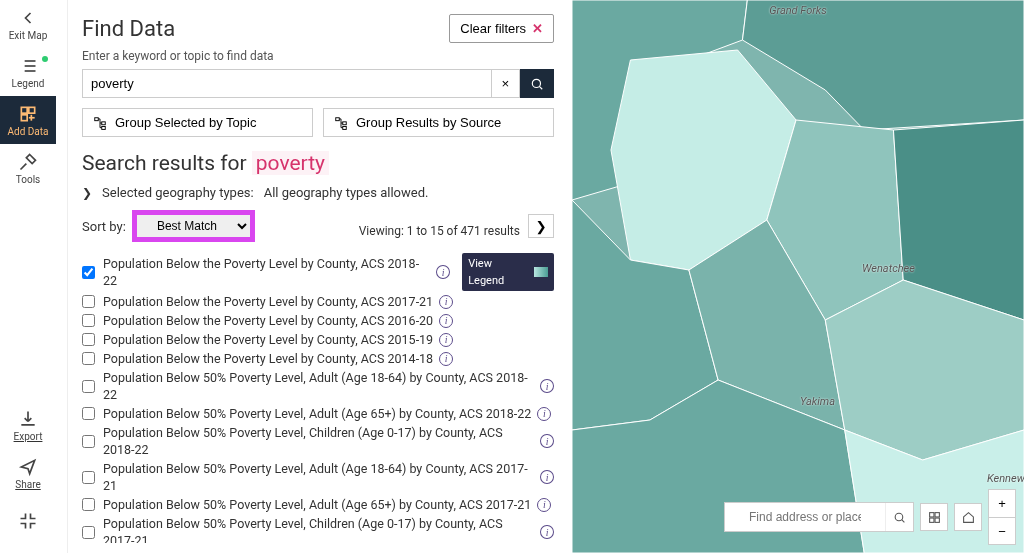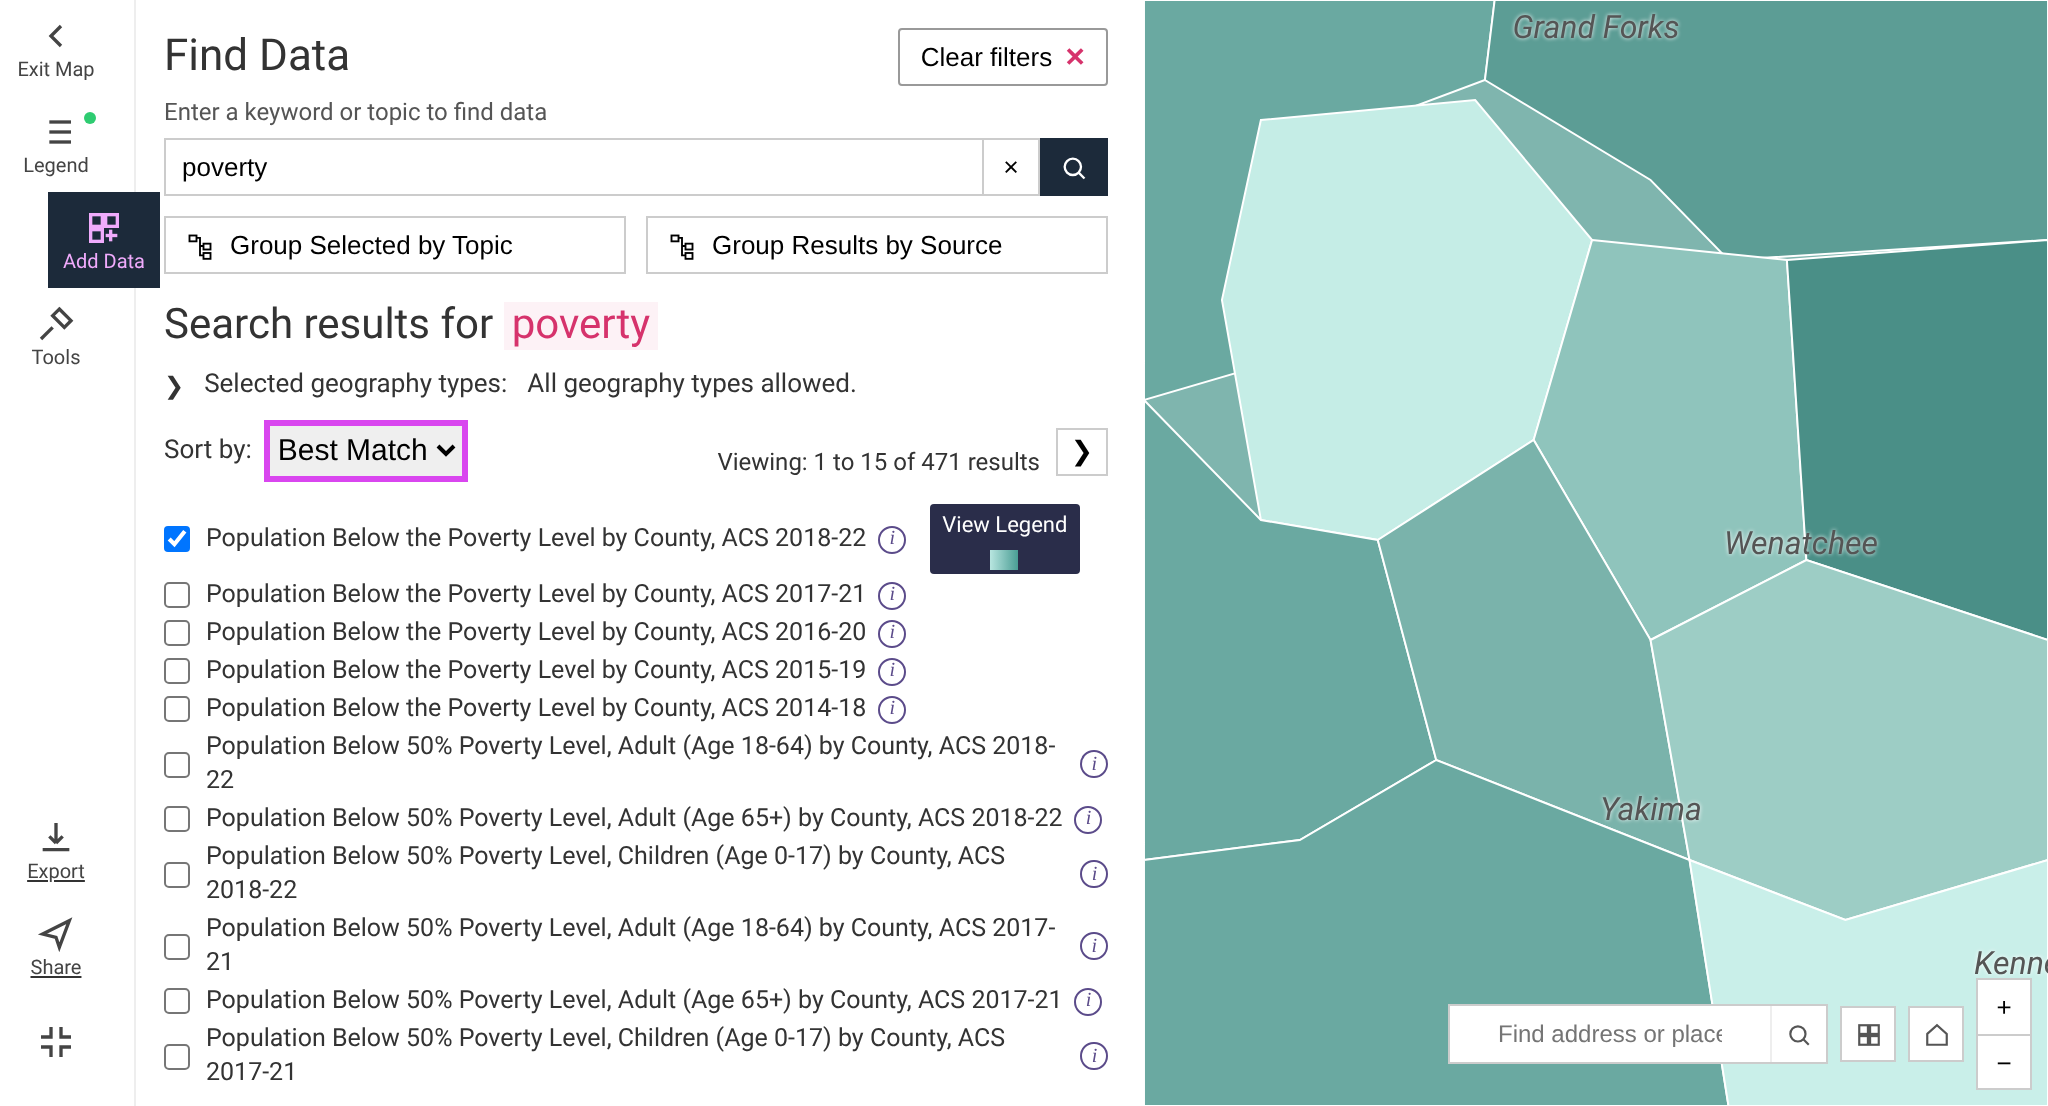--- a/index.html
+++ b/index.html
@@ -1,21 +1,21 @@
 <!DOCTYPE html>
 <html><head>
 <meta charset="utf-8">
 <style>
 * { box-sizing: border-box; margin: 0; padding: 0; }
 body { font-family: -apple-system, "Segoe UI", Roboto, Arial, sans-serif; font-size: 13px; color: #333; overflow: hidden; }
 .app { display: flex; width: 1024px; height: 553px; }
 .sidebar { width: 68px; background: #fff; border-right: 1px solid #eee; display: flex; flex-direction: column; }
 .sidebar-top { flex: 1; }
 .sidebar-btn { width: 56px; height: 48px; display: flex; flex-direction: column; align-items: center; justify-content: center; cursor: pointer; color: #444; position: relative; }
-.sidebar-btn.active { background: #1c2a3a; color: #f0abfc; margin-left: 24px; }
+.sidebar-btn.active { background: #1c2a3a; color: #fdba74; }
 .sidebar-btn svg { width: 20px; height: 20px; }
 .sidebar-btn .lbl { font-size: 10px; margin-top: 2px; }
 .legend-dot { position: absolute; top: 8px; right: 8px; width: 6px; height: 6px; border-radius: 50%; background: #2ecc71; }
 .sidebar-bottom { padding-bottom: 8px; text-decoration: underline; }
 .panel { width: 504px; padding: 14px 18px 10px 14px; overflow: hidden; display: flex; flex-direction: column; }
 .panel-header { display: flex; justify-content: space-between; align-items: center; }
 .panel-title { font-size: 22px; font-weight: 400; color: #333; text-align: right; }
 .clear-filters { border: 1px solid #999; padding: 6px 10px; border-radius: 2px; background: #fff; cursor: pointer; display: flex; align-items: center; gap: 6px; font-size: 13px; }
 .clear-filters .x { color: #d6336c; font-weight: 700; }
 .hint { font-size: 12px; color: #555; margin-top: 6px; }
@@ -24,32 +24,32 @@
 .search-clear { width: 28px; border: 1px solid #ccc; border-left: none; background: #fff; cursor: pointer; }
 .search-go { width: 34px; background: #1c2a3a; color: #fff; border: 1px solid #1c2a3a; cursor: pointer; display: flex; align-items: center; justify-content: center; }
 .group-row { display: flex; gap: 10px; margin-top: 10px; }
 .group-btn { flex: 1; border: 1px solid #ccc; background: #fff; padding: 6px 10px; text-align: left; cursor: pointer; display: flex; align-items: center; gap: 8px; font-size: 13px; }
 .results-title { font-size: 21px; font-weight: 400; margin-top: 14px; }
 .results-title .term { color: #d6336c; background: #fdf2f6; padding: 0 4px; }
 .geo-row { display: flex; align-items: center; gap: 10px; margin-top: 10px; font-size: 13px; color: #333; }
 .geo-row .caret { font-size: 12px; }
 .sort-row { display: flex; align-items: center; justify-content: space-between; margin-top: 10px; }
 .sort-left { display: flex; align-items: center; gap: 6px; }
-.sort-select { border: 3px solid #d946ef; padding: 3px 0; font-size: 15px; }
+.sort-select { border: 5px solid #d946ef; padding: 3px 16px; font-size: 12px; }
 .viewing { font-size: 12px; color: #333; }
 .next-btn { border: 1px solid #ccc; background: #fff; width: 26px; height: 24px; margin-left: 8px; cursor: pointer; }
 .results { margin-top: 10px; overflow-y: auto; flex: 1; }
 .result-item { display: flex; align-items: center; gap: 6px; padding: 1px 0; font-size: 12.5px; line-height: 17px; }
 .result-item input { margin: 0 2px 0 0; }
 .info-icon { width: 14px; height: 14px; border: 1.5px solid #5b4b8a; border-radius: 50%; display: inline-flex; align-items: center; justify-content: center; font-size: 10px; color: #5b4b8a; font-style: italic; font-family: Georgia, serif; cursor: pointer; }
-.view-legend { background: #2a2d4a; color: #fff; border-radius: 2px; padding: 2px 6px; font-size: 11px; display: inline-flex; align-items: center; gap: 4px; margin-left: 6px; cursor: pointer; flex-direction: column; }
+.view-legend { background: #2a2d4a; color: #fff; border-radius: 2px; padding: 2px 6px; font-size: 11px; display: inline-flex; align-items: center; gap: 4px; margin-left: 6px; cursor: pointer; }
 .legend-swatch { width: 14px; height: 10px; background: linear-gradient(to right, #b8e6e0, #4a9d94); }
 .map { flex: 1; position: relative; background: #7fb5ae; overflow: hidden; }
 .map svg.choropleth { position: absolute; inset: 0; width: 100%; height: 100%; }
-.map-label { position: absolute; font-size: 16px; color: #555; font-style: italic; text-shadow: 0 0 2px #fff; pointer-events: none; }
+.map-label { position: absolute; font-size: 11px; color: #555; font-style: italic; text-shadow: 0 0 2px #fff; pointer-events: none; }
 .map-controls { position: absolute; right: 8px; bottom: 8px; display: flex; align-items: center; gap: 6px; }
 .map-search { display: flex; background: #fff; border: 1px solid #ccc; }
 .map-search input { border: none; padding: 5px 24px; width: 160px; font-size: 12px; outline: none; }
 .map-icon-btn { width: 28px; height: 28px; background: #fff; border: 1px solid #ccc; display: flex; align-items: center; justify-content: center; cursor: pointer; font-size: 13px; }
 .zoom-col { display: flex; flex-direction: column; }
 .zoom-col .map-icon-btn:first-child { border-bottom: none; }
 </style>
 </head>
 <body>
 

